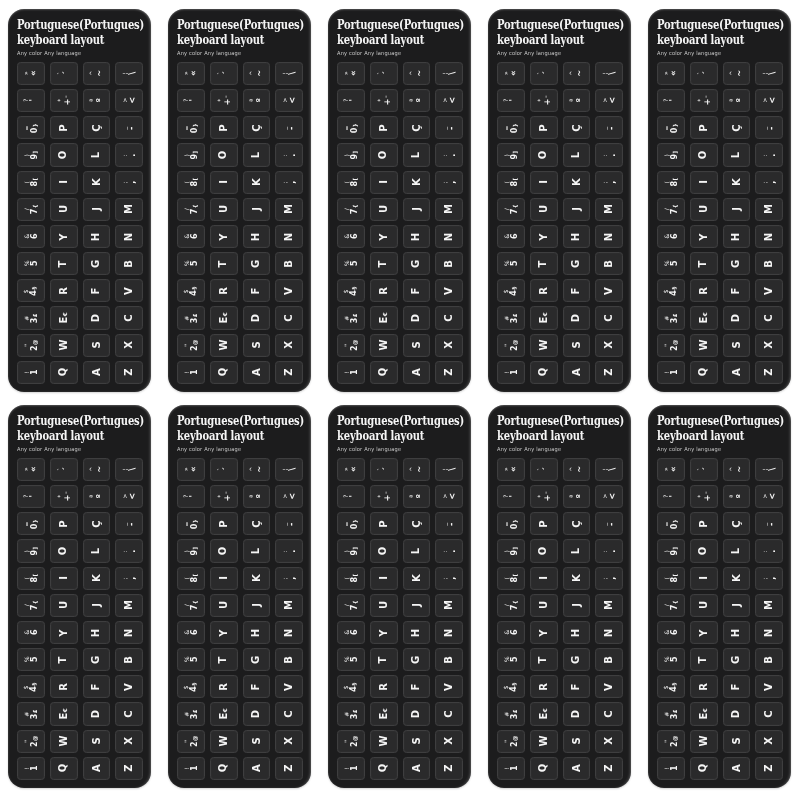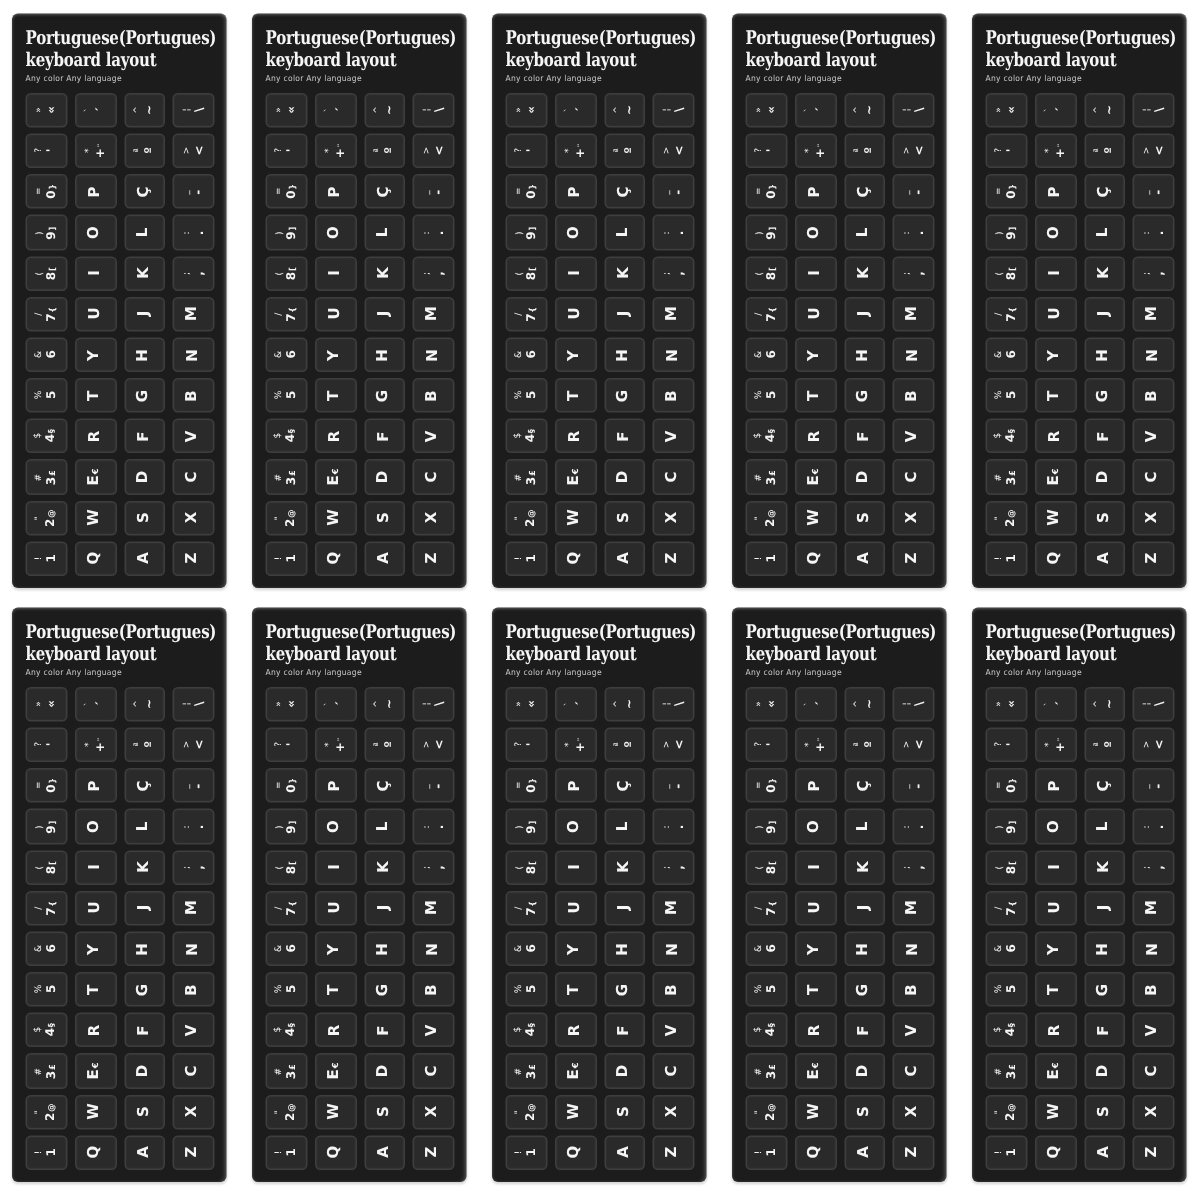--- a/index.html
+++ b/index.html
@@ -15,21 +15,21 @@
     grid-template-rows: repeat(2, 383px);
     column-gap: 17px;
     row-gap: 13px;
     padding: 9px 8px;
     box-sizing: border-box;
   }
   .sticker {
     width: 143px; height: 383px;
     box-sizing: border-box;
     background: var(--sticker-bg, #1c1c1d);
-    border-radius: 4px;
+    border-radius: 16px;
     padding: 9px 8px 8px 9px;
     display: flex;
     flex-direction: column;
     box-shadow:
       inset 0 1px 2px rgba(255,255,255,0.20),
       inset -2px 0 3px -1px rgba(255,255,255,0.22),
       inset 1px 0 2px rgba(255,255,255,0.05),
       0 1px 2px rgba(0,0,0,0.18);
   }
   .title {

